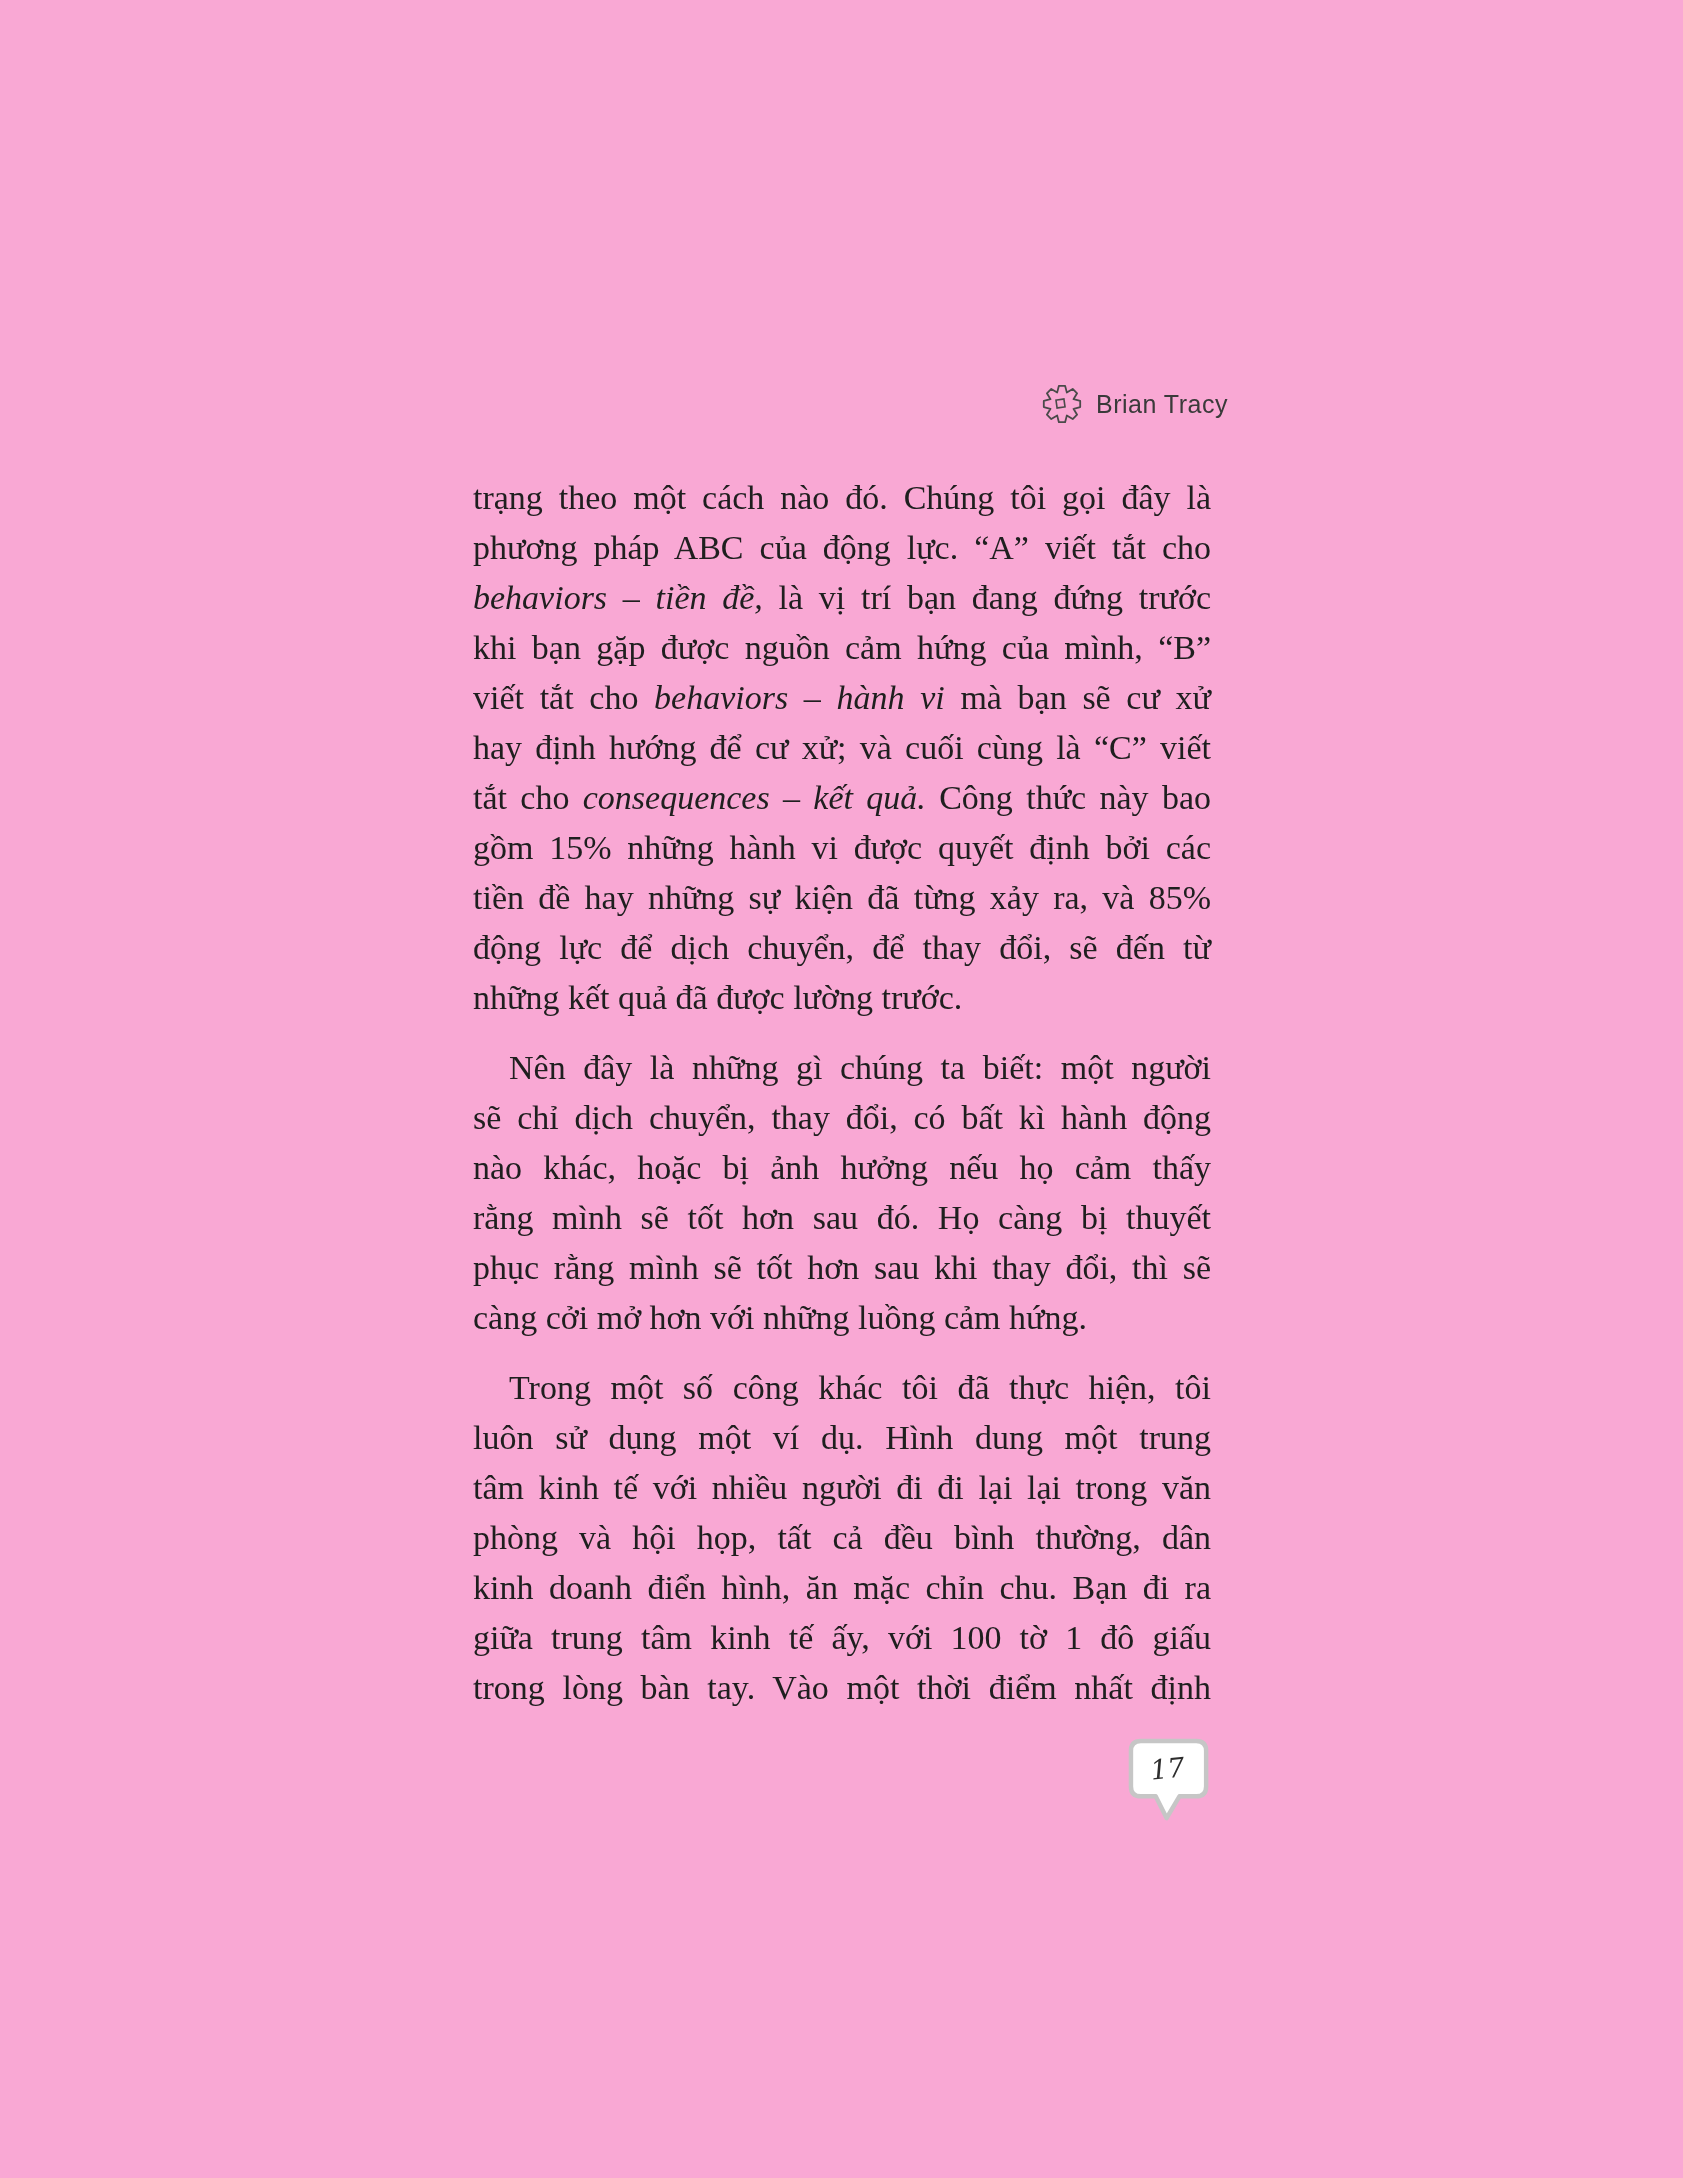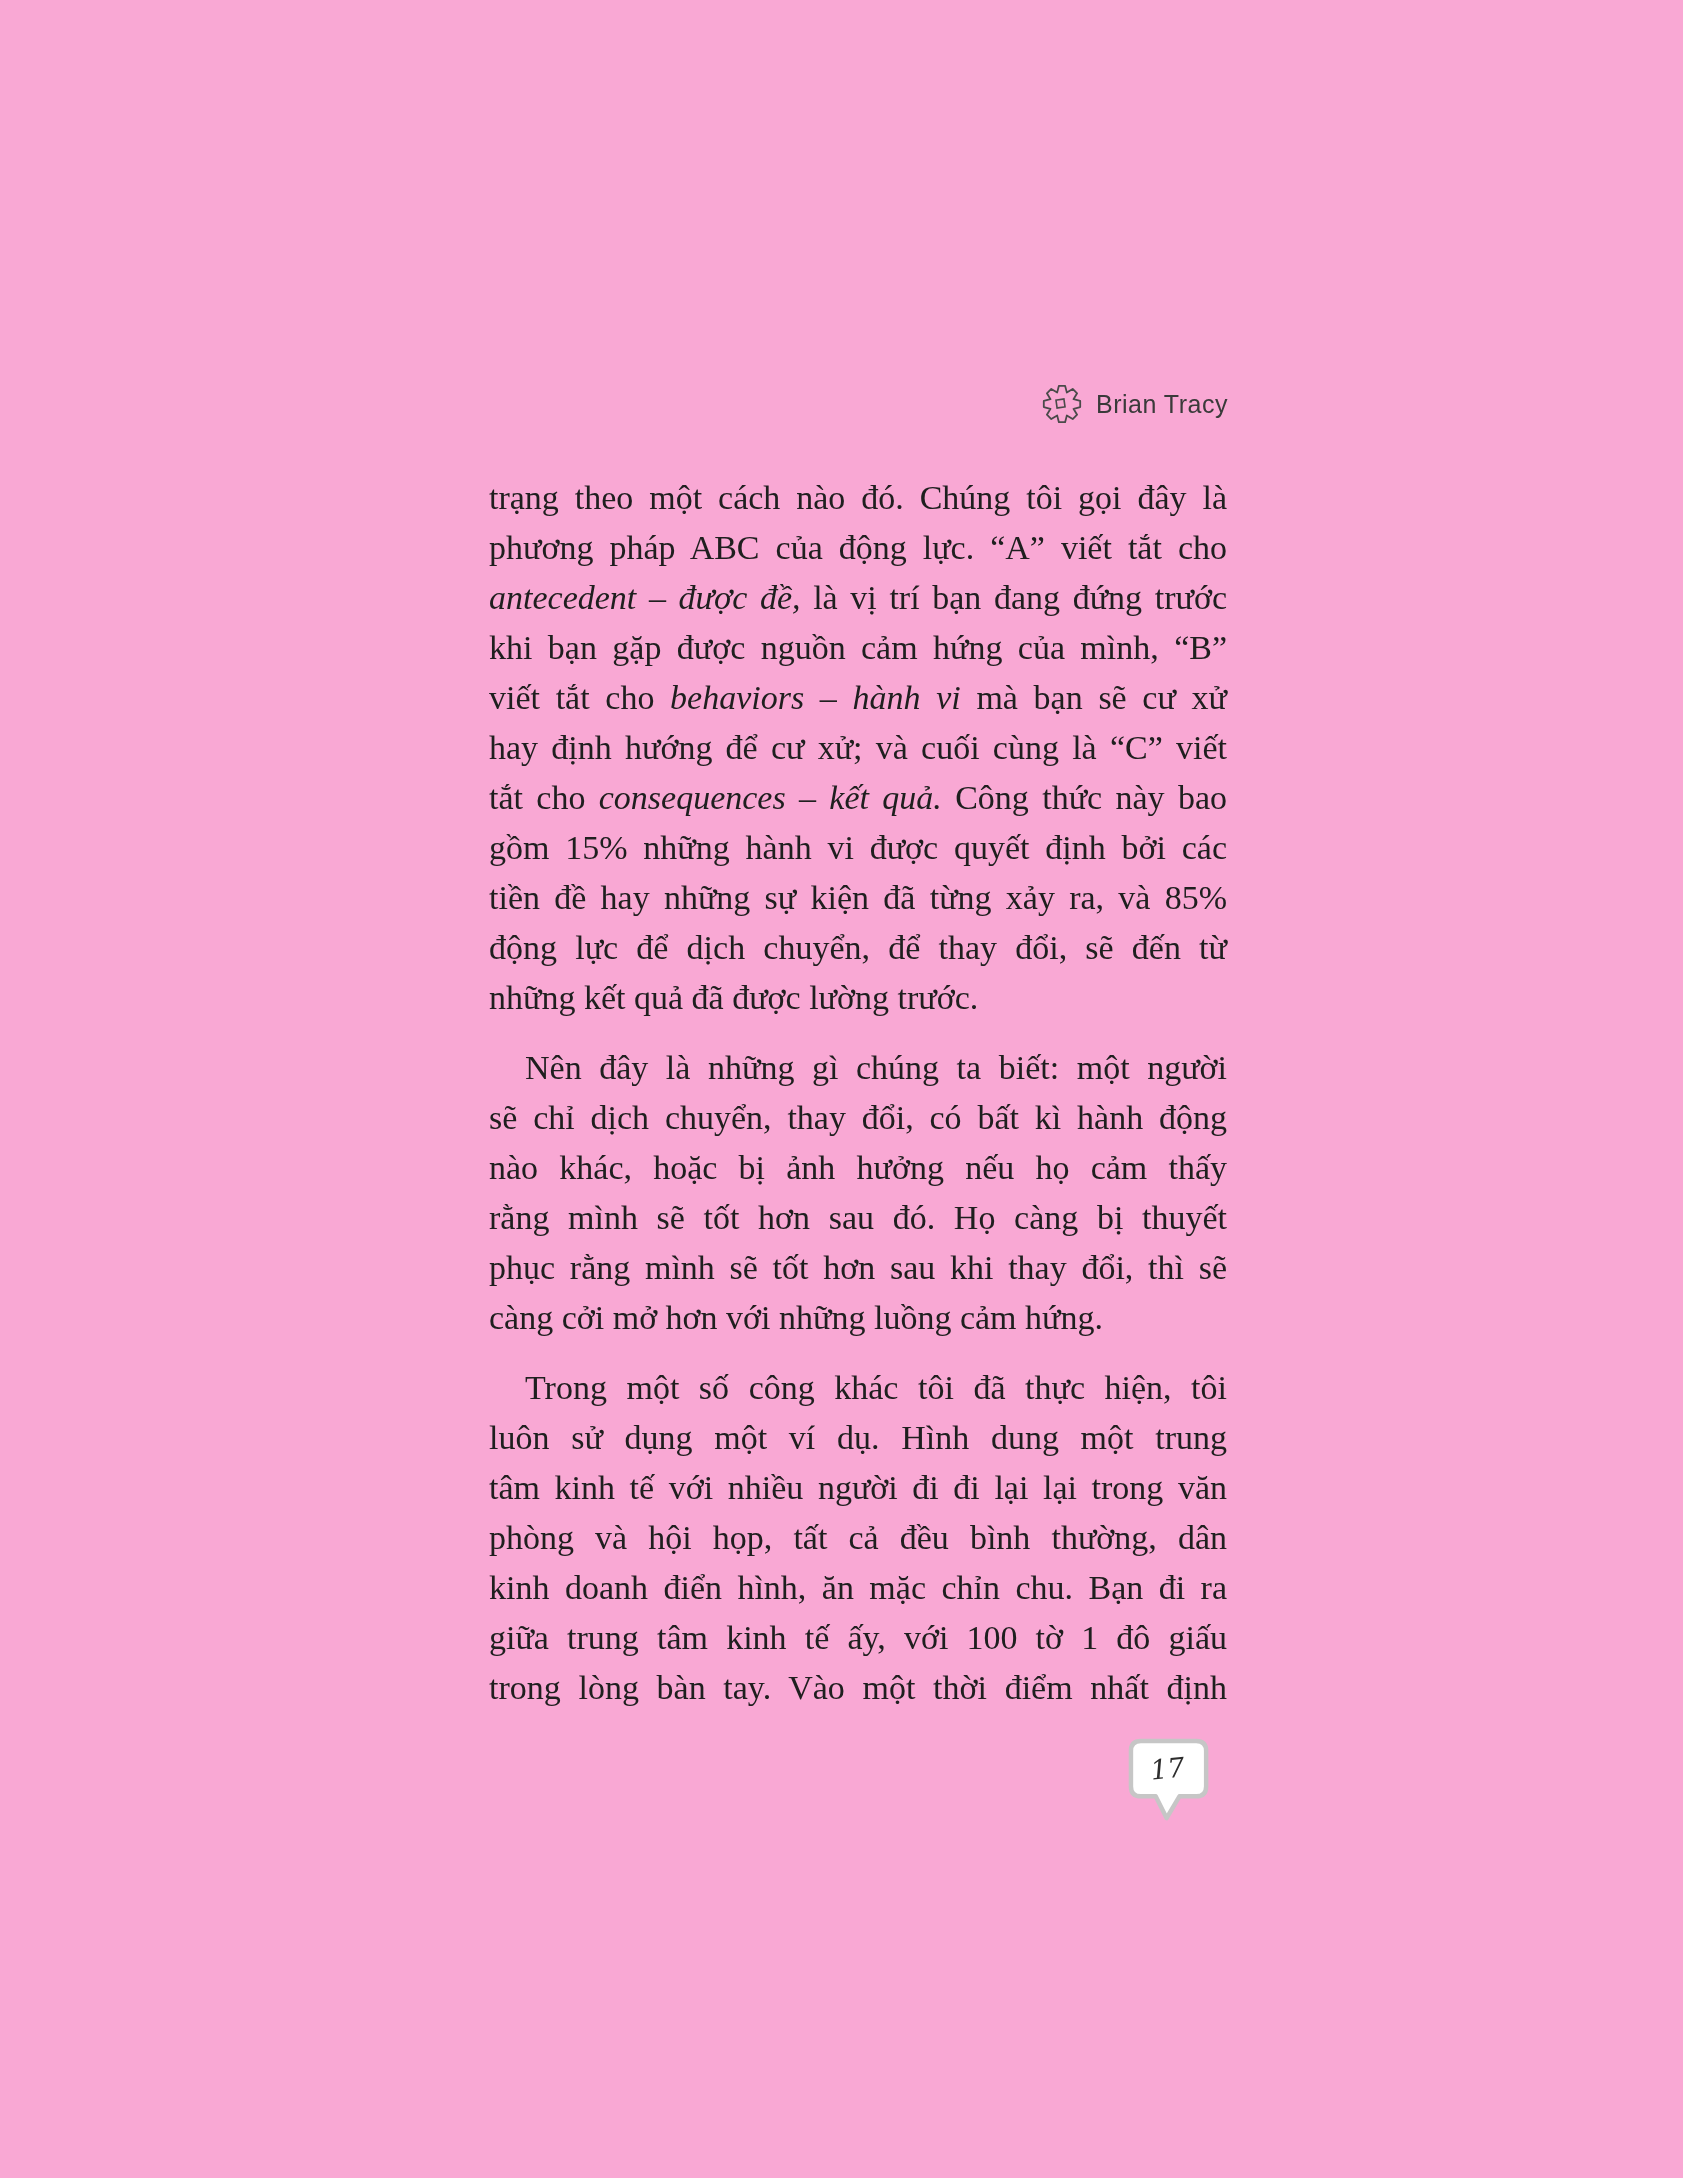--- a/index.html
+++ b/index.html
@@ -36,21 +36,20 @@
   }
   .para{margin:0 0 20px 0;}
   .para:last-child{margin-bottom:0;}
   .line{
     width:100%;
     height:50px;
     line-height:50px;
     text-align:justify;
     text-align-last:justify;
     white-space:normal;
-    margin-left:16px;
   }
   .line.no-just{text-align-last:left;font-family:Liberation Serif, serif;}
   .para.indent .line:first-child{text-indent:36px;}
   .it{font-style:italic;}
   .pagenum-wrap{
     position:absolute;
     left:1127px;
     top:1737px;
     width:91px;
     height:91px;
@@ -78,21 +77,21 @@
       <polygon points="31.6,15.2 38.2,16.9 38.2,23.1 31.6,24.8 31.5,24.8 35.1,30.7 30.7,35.1 24.8,31.5 24.8,31.6 23.1,38.2 16.9,38.2 15.2,31.6 15.2,31.5 9.3,35.1 4.9,30.7 8.5,24.8 8.4,24.8 1.8,23.1 1.8,16.9 8.4,15.2 8.5,15.2 4.9,9.3 9.3,4.9 15.2,8.5 15.2,8.4 16.9,1.8 23.1,1.8 24.8,8.4 24.8,8.5 30.7,4.9 35.1,9.3 31.5,15.2" fill="none" stroke="#4a4a4a" stroke-width="1.8" stroke-linejoin="round"></polygon>
       <rect x="14.5" y="15.5" width="8" height="8" fill="none" stroke="#4a4a4a" stroke-width="1.6" transform="rotate(-8 18.5 19.5)"></rect>
     </svg>
     <span class="author">Brian Tracy</span>
   </div>
 
   <div class="textblock">
       <div class="para">
         <div class="line"><span>trạng theo một cách nào đó. Chúng tôi  gọi đây là</span></div>
         <div class="line"><span>phương pháp ABC của động lực. “A” viết tắt cho</span></div>
-        <div class="line"><span class="it">antecedent – được đề,</span><span> là vị trí bạn đang đứng trước</span></div>
+        <div class="line"><span class="it">behaviors – tiền đề,</span><span> là vị trí bạn đang đứng trước</span></div>
         <div class="line"><span>khi bạn gặp được nguồn cảm hứng của mình, “B”</span></div>
         <div class="line"><span>viết tắt cho </span><span class="it">behaviors – hành vi</span><span> mà bạn sẽ cư xử</span></div>
         <div class="line"><span>hay định hướng để cư xử; và cuối cùng là “C” viết</span></div>
         <div class="line"><span>tắt cho </span><span class="it">consequences – kết quả.</span><span> Công thức này bao</span></div>
         <div class="line"><span>gồm 15% những hành vi được quyết định bởi các</span></div>
         <div class="line"><span>tiền đề hay những sự kiện đã từng xảy ra, và 85%</span></div>
         <div class="line"><span>động lực để dịch chuyển, để thay đổi, sẽ đến từ</span></div>
         <div class="line no-just"><span>những kết quả đã được lường trước.</span></div>
       </div>
       <div class="para indent">

